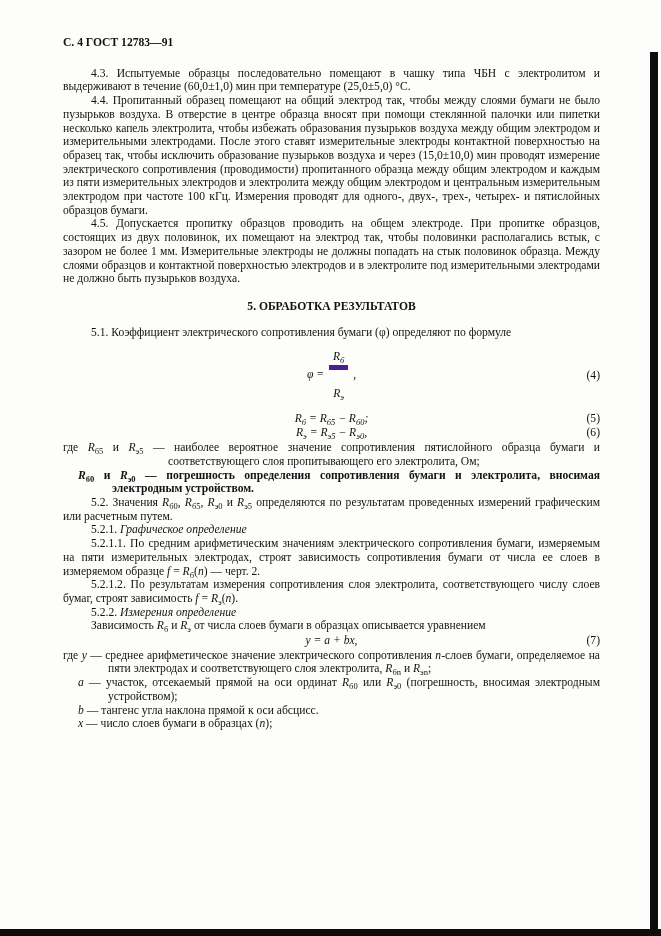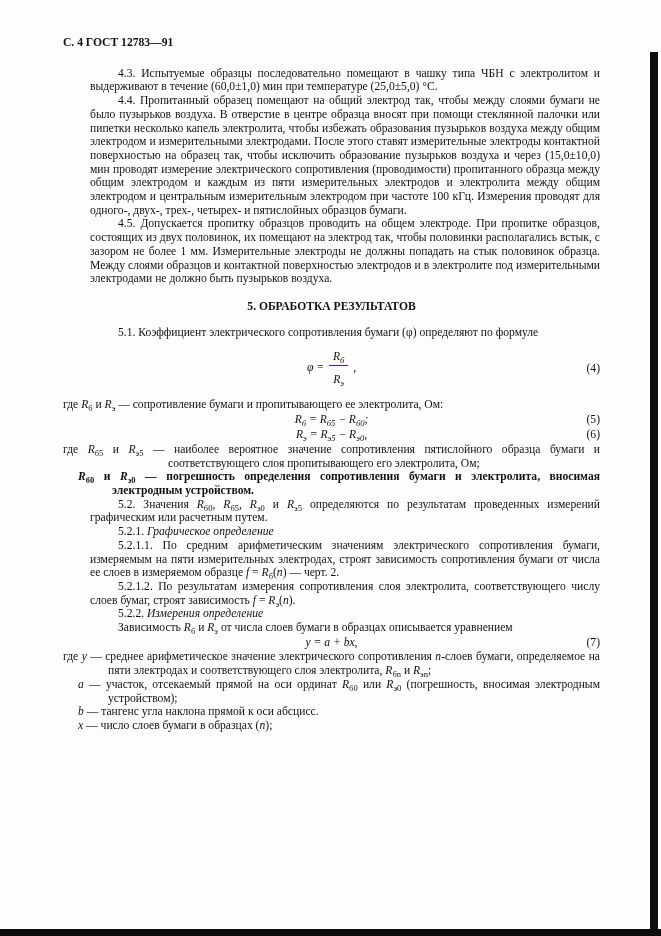--- a/index.html
+++ b/index.html
@@ -11,29 +11,29 @@
     font-family:"Liberation Serif","DejaVu Serif",serif;
     overflow:hidden;
   }
   .scan-right { position:absolute; top:52px; right:3px; width:8px; height:884px; background:#0d0d0d; }
   .scan-bottom { position:absolute; left:0; bottom:0; width:100%; height:7px; background:#0d0d0d; }
   .content {
     position:absolute; left:63px; top:36px; width:537px;
     font-size:11.6px; line-height:13.7px; text-align:justify;
   }
   .page-header { font-weight:bold; text-align:left; margin-bottom:17px; }
-  p.body { text-indent:28px;margin-left:27px; }
+  p.body { text-indent:28px; }
   .heading { text-align:center; font-weight:bold; margin:14px 0 12px; }
   .eqrow { display:grid; grid-template-columns:1fr auto 1fr; align-items:center; margin:1px 0; }
   .eqrow.tall { margin:11px 0; }
   .eq { grid-column:2; font-style:italic; text-align:center; white-space:nowrap; }
   .eqno { grid-column:3; justify-self:end; align-self:center; font-style:normal; }
   .frac { display:inline-block; vertical-align:middle; text-align:center; margin:0 2px; }
   .frac .num { display:block; padding:0 4px 1px; }
-  .frac .den { display:block; border-top:1px solid #4c1d95; padding:7px 4px 0; }
+  .frac .den { display:block; border-top:5px solid #4c1d95; padding:17px 4px 0; }
   sub { font-size:8.5px; line-height:0; }
   i { font-style:italic; }
   .gde1 { margin:2px 0; }
   .gde2-a { padding-left:105px; text-indent:-105px; }
   .gde2-b { margin-left:15px; padding-left:34px; text-indent:-34px;font-weight:bold; }
   .gde3-y { padding-left:45px; text-indent:-45px; }
   .gde3-i { margin-left:15px; padding-left:30px; text-indent:-30px; }
 </style>
 </head>
 <body>
@@ -53,21 +53,20 @@
 
   <p class="body">5.1. Коэффициент электрического сопротивления бумаги (φ) определяют по формуле</p>
 
   <div class="eqrow tall">
     <span class="eq">
       <span>φ = </span><span class="frac"><span class="num">R<sub>б</sub></span><span class="den">R<sub>э</sub></span></span><span> ,</span>
     </span>
     <span class="eqno">(4)</span>
   </div>
 
-  <div class="gde1">где <i>R</i><sub>б</sub> и <i>R</i><sub>э</sub> — сопротивление бумаги и пропитывающего ее электролита, Ом:</div>
 
   <div class="eqrow">
     <span class="eq">R<sub>б</sub> = R<sub>б5</sub> − R<sub>б0</sub>;</span>
     <span class="eqno">(5)</span>
   </div>
 
   <div class="eqrow">
     <span class="eq">R<sub>э</sub> = R<sub>э5</sub> − R<sub>э0</sub>,</span>
     <span class="eqno">(6)</span>
   </div>

